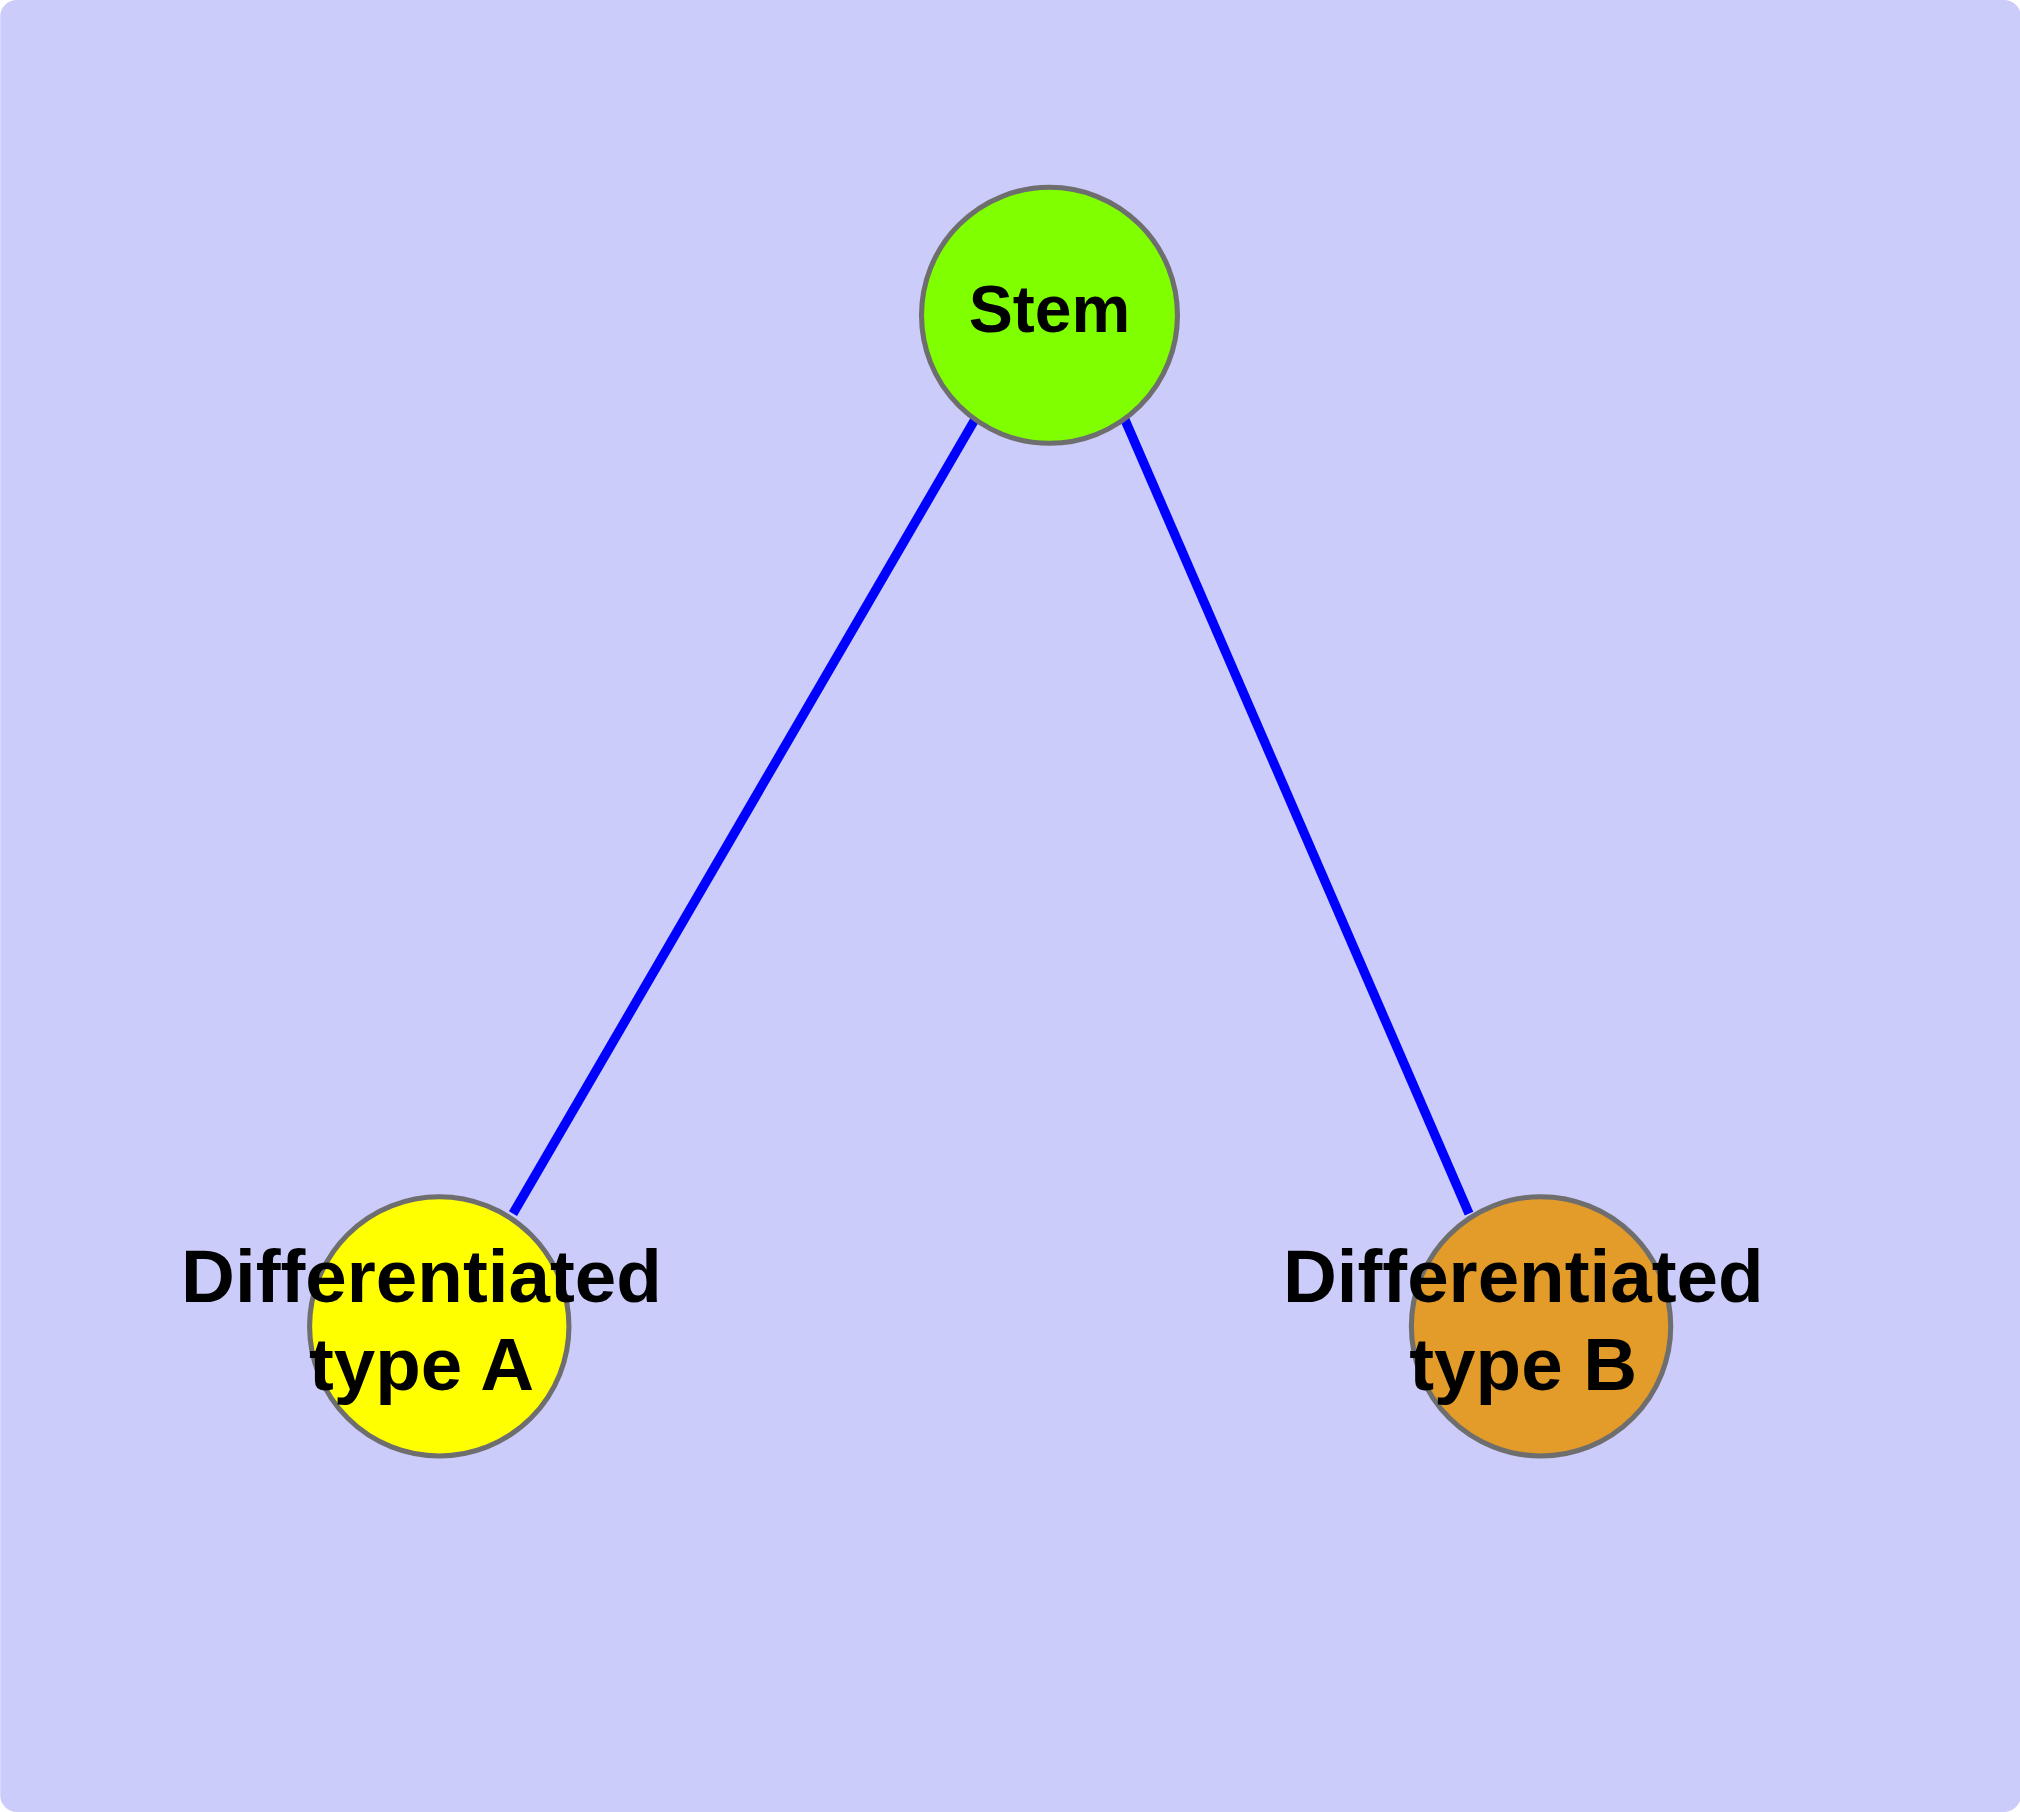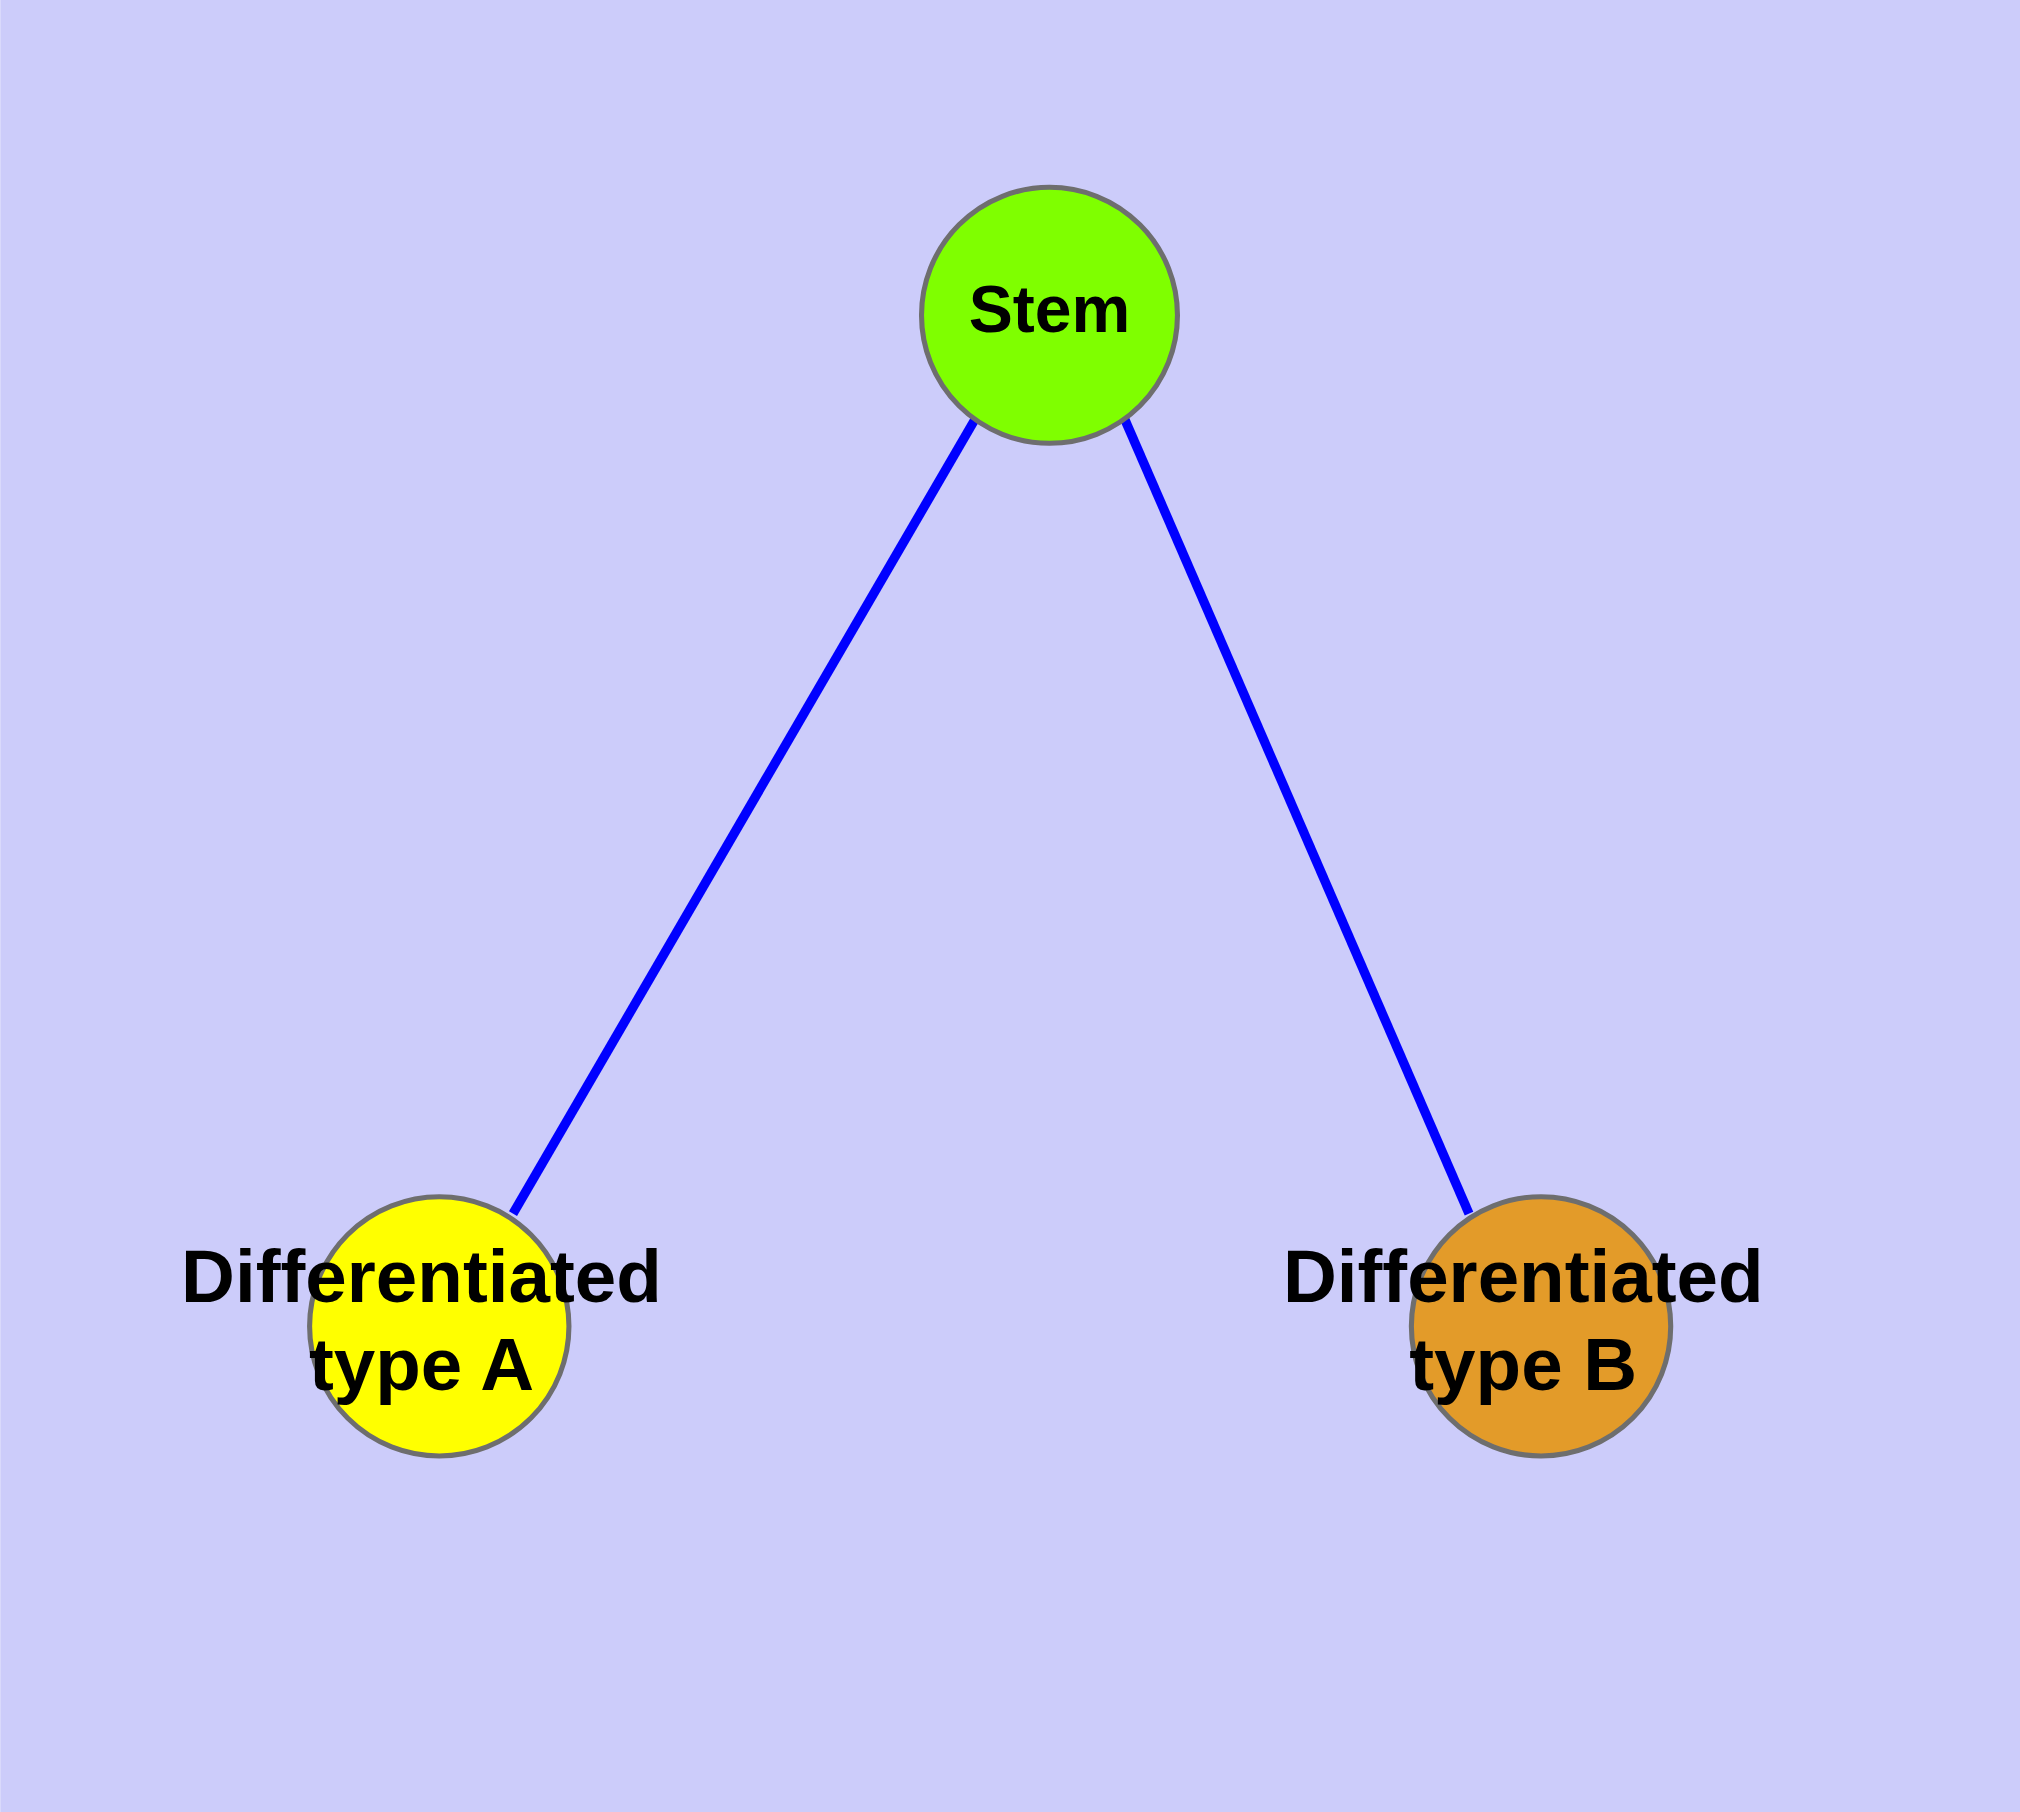--- a/index.html
+++ b/index.html
@@ -6,20 +6,21 @@
     margin: 0;
     padding: 0;
     background: #ffffff;
   }
   #canvas {
     position: relative;
     width: 2021px;
     height: 1812px;
     overflow: hidden;
     font-family: "Liberation Sans", sans-serif;
+    border-radius: 17px;
   }
   #graph-svg {
     position: absolute;
     top: 0;
     left: 0;
     width: 2021px;
     height: 1812px;
     display: block;
   }
   .node-label {

